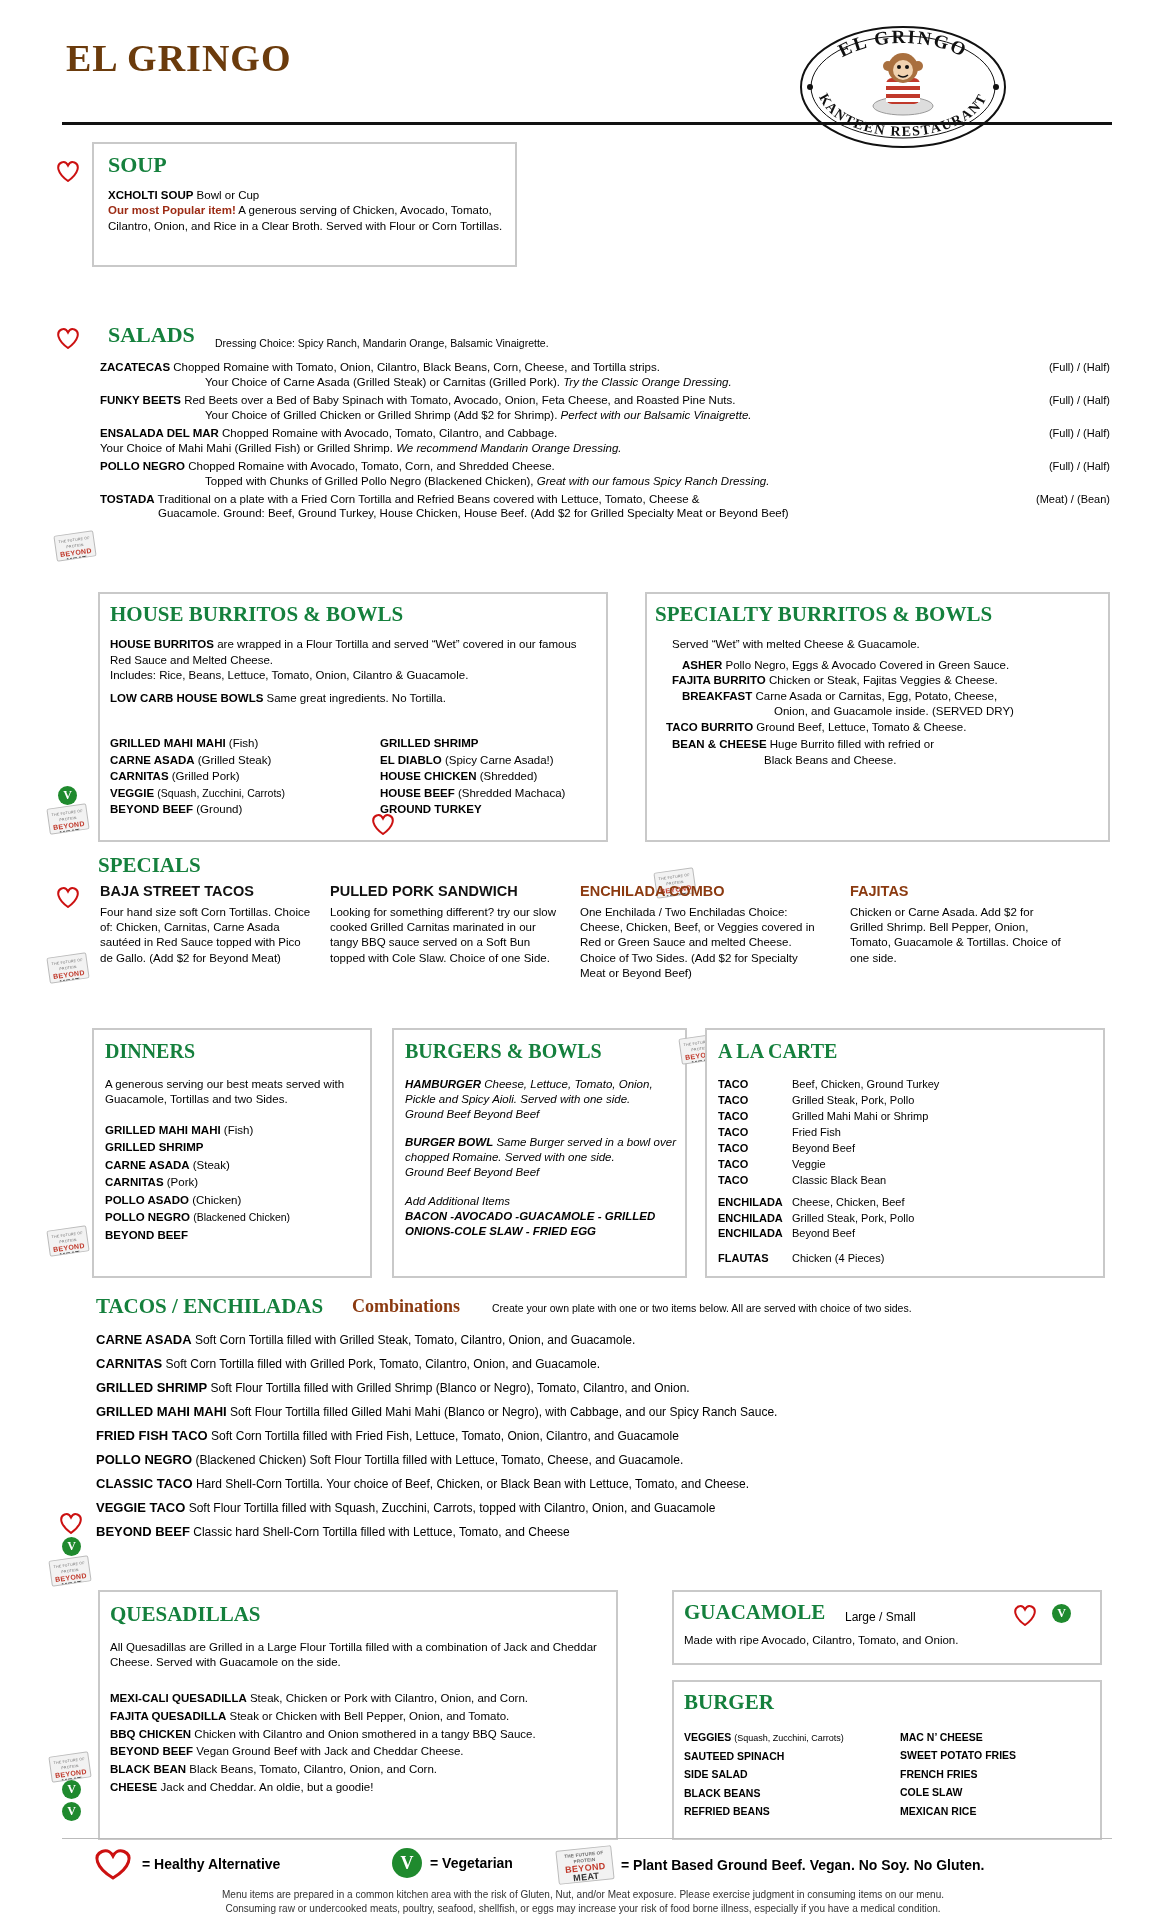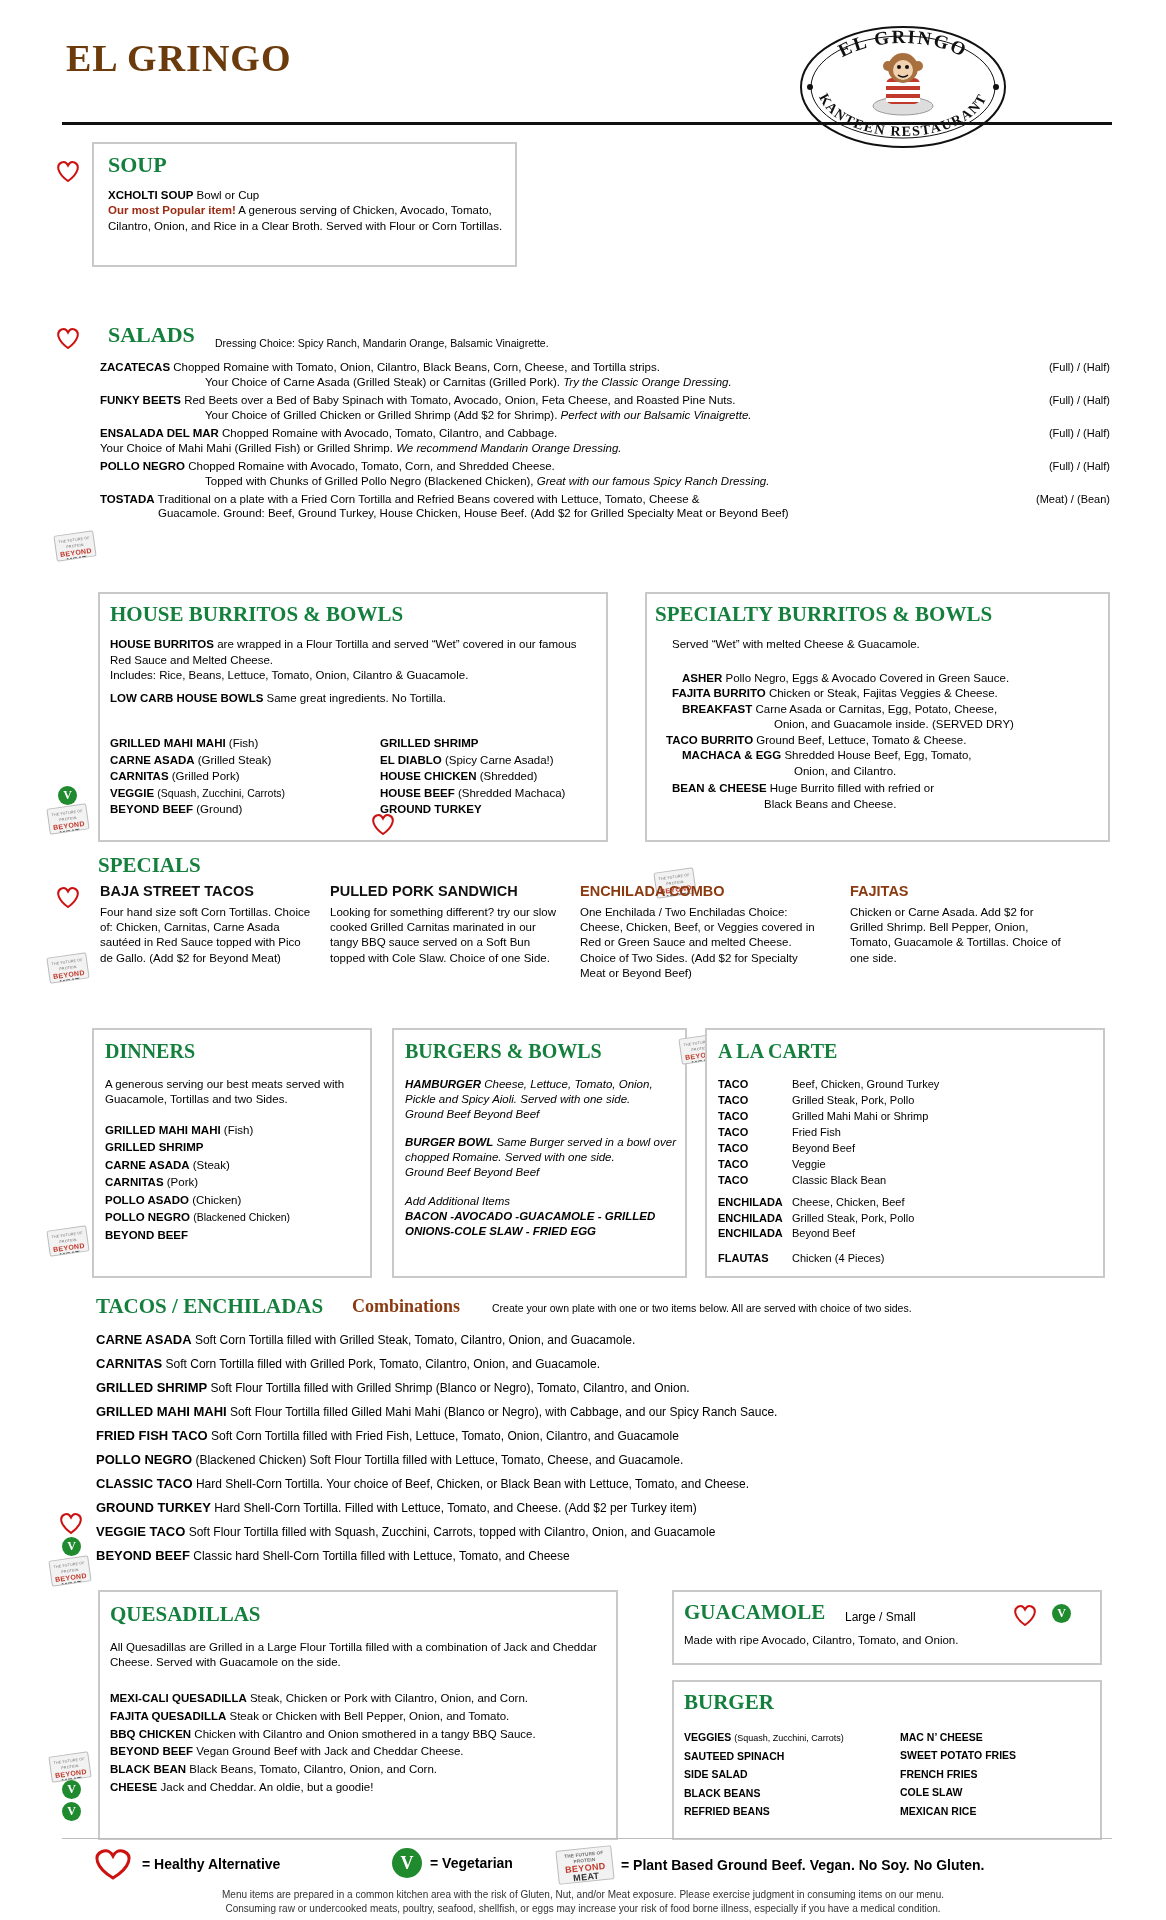--- a/index.html
+++ b/index.html
@@ -287,28 +287,26 @@
   </span>
   <span class="heart gt-heart">
     <svg viewBox="0 0 26 22">
         <path d="M13 21 C 2 13, 1 5, 6.5 2.5 C 10 1, 12 3.5, 13 5.5 C 14 3.5, 16 1, 19.5 2.5 C 25 5, 24 13, 13 21 Z" fill="none" stroke="#cc1111" stroke-width="2"></path>
       </svg>
   </span>
 
   <div class="box sb-box"></div>
   <div class="sec-title sb-h">SPECIALTY BURRITOS &amp; BOWLS</div>
   <div class="sb-body">
-    <div style="padding-left:12px; margin-bottom:18px;">Served “Wet” with melted Cheese &amp; Guacamole.</div>
+    <div style="padding-left:12px; margin-bottom:5px;">Served “Wet” with melted Cheese &amp; Guacamole.</div>
     <div style="padding-left:22px"><span class="item-name">ASHER</span> <span>Pollo Negro, Eggs &amp; Avocado Covered in Green Sauce.</span></div>
     <div style="padding-left:12px"><span class="item-name">FAJITA BURRITO</span> <span>Chicken or Steak, Fajitas Veggies &amp; Cheese.</span></div>
     <div style="padding-left:22px"><span class="item-name">BREAKFAST</span> <span>Carne Asada or Carnitas, Egg, Potato, Cheese,</span>
       <div style="padding-left:92px">Onion, and Guacamole inside. (SERVED DRY)</div></div>
     <div style="padding-left:6px"><span class="item-name">TACO BURRITO</span> <span>Ground Beef, Lettuce, Tomato &amp; Cheese.</span></div>
-    <div style="padding-left:22px"><span class="item-name">MACHACA &amp; EGG</span> <span>Shredded House Beef, Egg, Tomato,</span>
-      <div style="padding-left:112px">Onion, and Cilantro.</div></div>
     <div style="padding-left:12px; margin-top:2px"><span class="item-name">BEAN &amp; CHEESE</span> <span>Huge Burrito filled with refried or</span>
       <div style="padding-left:92px">Black Beans and Cheese.</div></div>
   </div>
 
   <div class="sec-title spec-h">SPECIALS</div>
   <span class="heart spec-heart">
     <svg viewBox="0 0 26 22">
         <path d="M13 21 C 2 13, 1 5, 6.5 2.5 C 10 1, 12 3.5, 13 5.5 C 14 3.5, 16 1, 19.5 2.5 C 25 5, 24 13, 13 21 Z" fill="none" stroke="#cc1111" stroke-width="2"></path>
       </svg>
   </span>
@@ -393,21 +391,20 @@
   <div class="te-h2">Combinations</div>
   <div class="te-note">Create your own plate with one or two items below.   All are served with choice of two sides.</div>
   <div class="te">
     <div><span class="te-name">CARNE ASADA</span> <span>Soft Corn Tortilla filled with Grilled Steak, Tomato, Cilantro, Onion, and Guacamole.</span></div>
     <div><span class="te-name">CARNITAS</span> <span>Soft Corn Tortilla filled with Grilled Pork, Tomato, Cilantro, Onion, and Guacamole.</span></div>
     <div><span class="te-name">GRILLED SHRIMP</span> <span>Soft Flour Tortilla filled with Grilled Shrimp (Blanco or Negro), Tomato, Cilantro, and Onion.</span></div>
     <div><span class="te-name">GRILLED MAHI MAHI</span> <span>Soft Flour Tortilla filled Gilled Mahi Mahi (Blanco or Negro), with Cabbage, and our Spicy Ranch Sauce.</span></div>
     <div><span class="te-name">FRIED FISH TACO</span> <span>Soft Corn Tortilla filled with Fried Fish, Lettuce, Tomato, Onion, Cilantro, and Guacamole</span></div>
     <div><span class="te-name">POLLO NEGRO</span> <span>(Blackened Chicken) Soft Flour Tortilla filled with Lettuce, Tomato, Cheese, and Guacamole.</span></div>
     <div><span class="te-name">CLASSIC TACO</span> <span>Hard Shell-Corn Tortilla.  Your choice of Beef, Chicken, or Black Bean with Lettuce, Tomato, and Cheese.</span></div>
-    <div><span class="te-name">GROUND TURKEY</span> <span>Hard Shell-Corn Tortilla.  Filled with Lettuce, Tomato, and Cheese.  (Add $2 per Turkey item)</span></div>
     <div><span class="te-name">VEGGIE TACO</span> <span>Soft Flour Tortilla filled with Squash, Zucchini, Carrots, topped with Cilantro, Onion, and Guacamole</span></div>
     <div><span class="te-name">BEYOND BEEF</span> <span>Classic hard Shell-Corn Tortilla filled with Lettuce, Tomato, and Cheese</span></div>
   </div>
   <span class="heart te-heart">
     <svg viewBox="0 0 26 22">
         <path d="M13 21 C 2 13, 1 5, 6.5 2.5 C 10 1, 12 3.5, 13 5.5 C 14 3.5, 16 1, 19.5 2.5 C 25 5, 24 13, 13 21 Z" fill="none" stroke="#cc1111" stroke-width="2"></path>
       </svg>
   </span>
   <span class="veg te-veg">V</span>
   <span class="beyond te-beyond">

